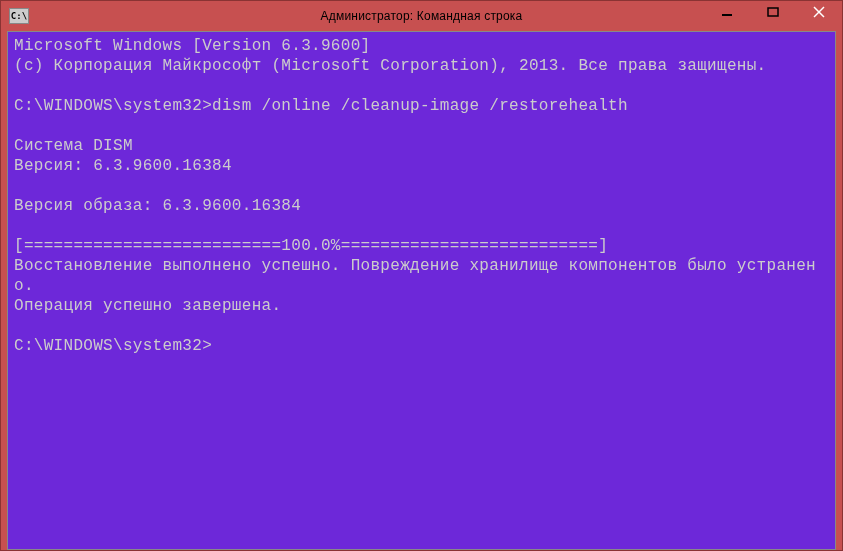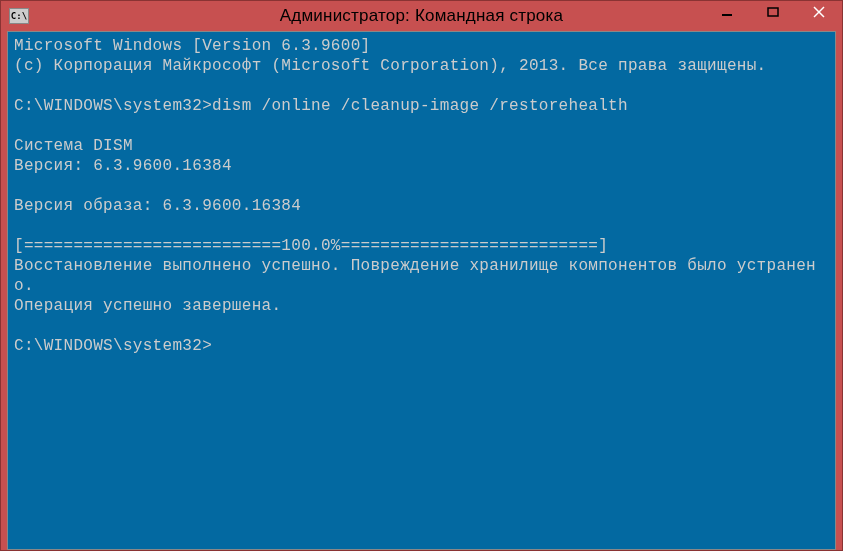--- a/index.html
+++ b/index.html
@@ -41,21 +41,21 @@
       font-size: 9px;
       font-weight: bold;
       color: #000;
       font-family: monospace;
     }
     .titlebar-title {
       position: absolute;
       left: 50%;
       transform: translateX(-50%);
       color: #000;
-      font-size: 17px;
+      font-size: 12px;
       letter-spacing: 0.2px;
     }
     .titlebar-buttons {
       margin-left: auto;
       display: flex;
       height: 100%;
     }
     .titlebar-btn {
       width: 46px;
       height: 22px;
@@ -70,21 +70,21 @@
     }
     .close-btn {
       background: #c75050;
     }
     .close-btn svg {
       stroke: #fff;
     }
     .terminal-wrap {
       flex: 1;
       margin: 0 6px 0 6px;
-      background: #0369a1;
+      background: #6d28d9;
       border: 1px solid #888;
       overflow: hidden;
       position: relative;
     }
     .terminal {
       padding: 4px 6px;
       font-family: 'Consolas', 'Courier New', monospace;
       font-size: 16px;
       line-height: 20px;
       color: #ccc;

